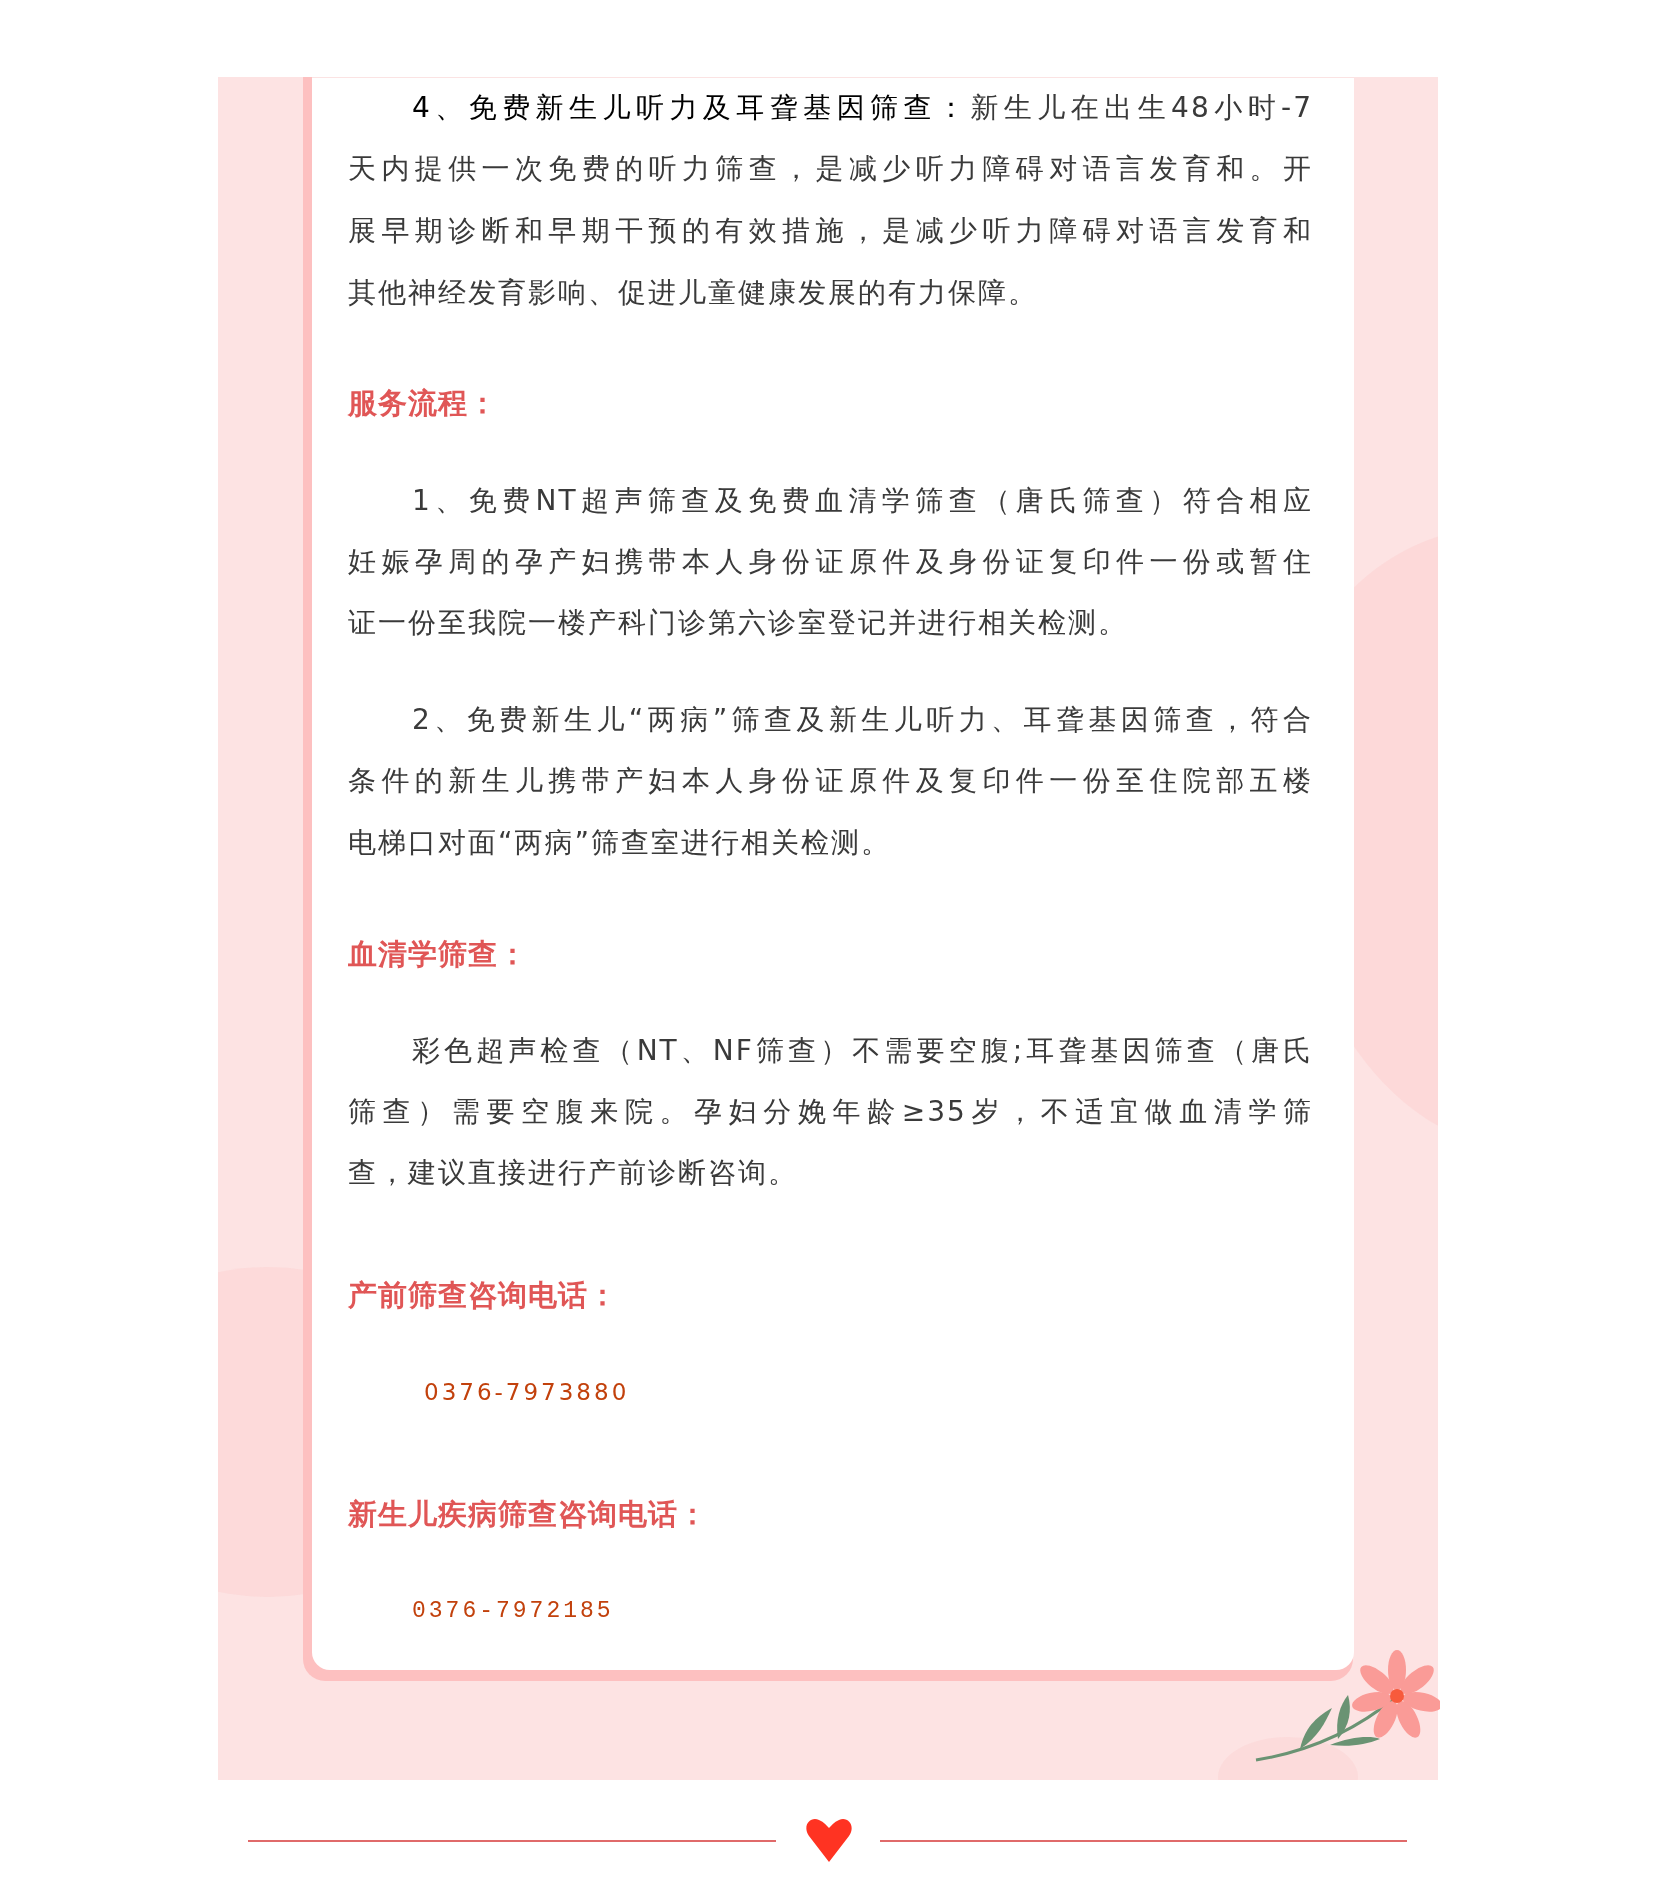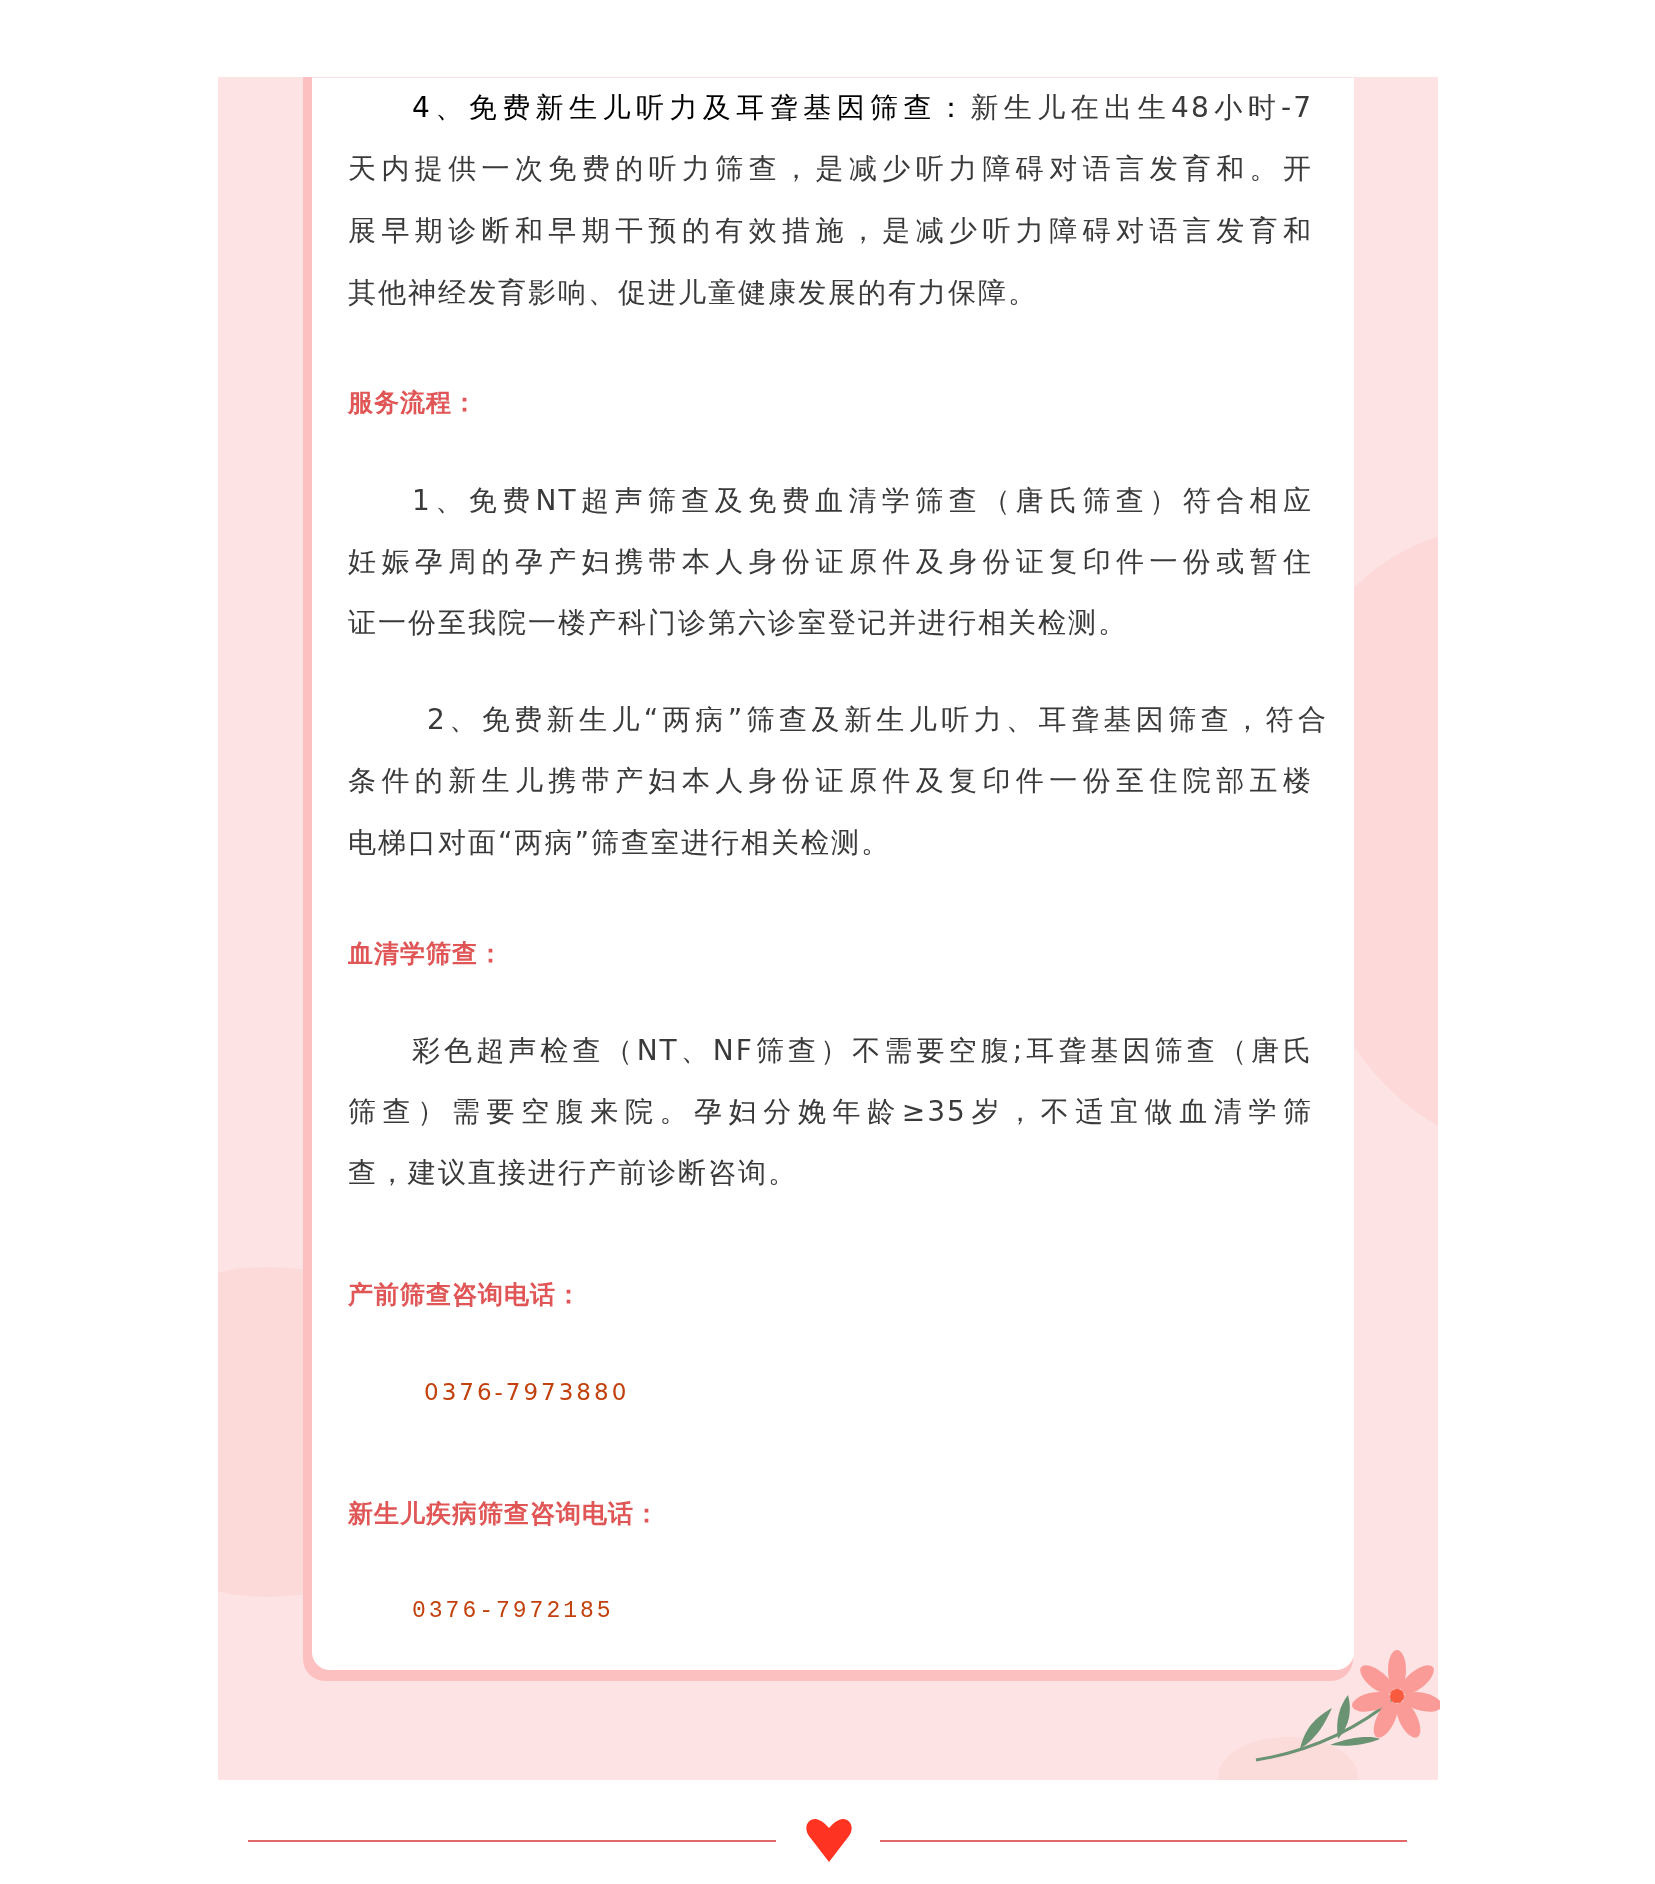--- a/index.html
+++ b/index.html
@@ -17,21 +17,21 @@
   .card-shadow { position:absolute; left:303px; top:77px; width:1050px; height:1604px;
                  background:#fdc0c0; border-radius:0 0 22px 22px; }
   .card { position:absolute; left:312px; top:77px; width:1042px; height:1592px;
           background:#ffffff; border-radius:0 0 18px 18px; border-top:1px solid #fbe3e3; }
   .line { position:absolute; left:348px; width:965px; height:40px; font-size:28px;
           color:#3a3a3a; letter-spacing:2px; white-space:nowrap; line-height:40px;
           text-align:justify; text-align-last:justify; }
   .line.last { text-align-last:left; }
   .line.indent { left:412px; width:901px; }
   .bold { font-weight:normal; color:#000; }
-  .heading { position:absolute; left:348px; font-size:25px; font-weight:bold;
+  .heading { position:absolute; left:348px; font-size:29px; font-weight:bold;
              color:#e05656; line-height:40px; letter-spacing:1px; white-space:nowrap; }
   .phone { position:absolute; font-size:23px; color:#c2410c; letter-spacing:3px; line-height:40px; }
   .flower { position:absolute; left:1250px; top:1645px; width:190px; height:130px; }
   .divider { position:absolute; top:1840px; height:2px; background:#e06a6a; }
   .heart { position:absolute; left:804px; top:1818px; width:50px; height:46px; }
 </style>
 </head>
 <body>
 
 <div class="bg">
@@ -49,21 +49,21 @@
 <div class="line" style="top:149px;">天内提供一次免费的听力筛查，是减少听力障碍对语言发育和。开</div>
 <div class="line" style="top:211px;">展早期诊断和早期干预的有效措施，是减少听力障碍对语言发育和</div>
 <div class="line last" style="top:273px;">其他神经发育影响、促进儿童健康发展的有力保障。</div>
 
 <div class="heading" style="top:383px;">服务流程：</div>
 
 <div class="line indent" style="top:481px;">1、免费NT超声筛查及免费血清学筛查（唐氏筛查）符合相应</div>
 <div class="line" style="top:542px;">妊娠孕周的孕产妇携带本人身份证原件及身份证复印件一份或暂住</div>
 <div class="line last" style="top:603px;">证一份至我院一楼产科门诊第六诊室登记并进行相关检测。</div>
 
-<div class="line indent" style="top:700px;margin-left:15px;">2、免费新生儿“两病”筛查及新生儿听力、耳聋基因筛查，符合</div>
+<div class="line indent" style="top:700px;">2、免费新生儿“两病”筛查及新生儿听力、耳聋基因筛查，符合</div>
 <div class="line" style="top:761px;">条件的新生儿携带产妇本人身份证原件及复印件一份至住院部五楼</div>
 <div class="line last" style="top:823px;">电梯口对面“两病”筛查室进行相关检测。</div>
 
 <div class="heading" style="top:934px;">血清学筛查：</div>
 <div class="line indent" style="top:1031px;">彩色超声检查（NT、NF筛查）不需要空腹;耳聋基因筛查（唐氏</div>
 <div class="line" style="top:1092px;">筛查）需要空腹来院。孕妇分娩年龄≥35岁，不适宜做血清学筛</div>
 <div class="line last" style="top:1153px;">查，建议直接进行产前诊断咨询。</div>
 
 <div class="heading" style="top:1275px;">产前筛查咨询电话：</div>
 <div class="phone" style="top:1372px; left:424px;">0376-7973880</div>

